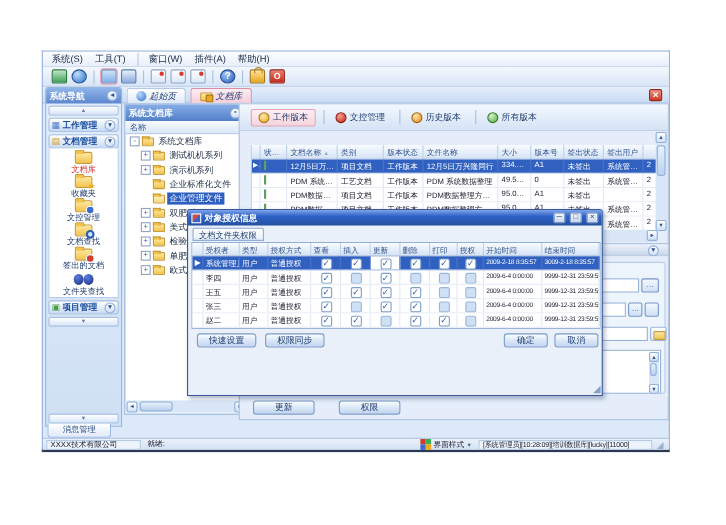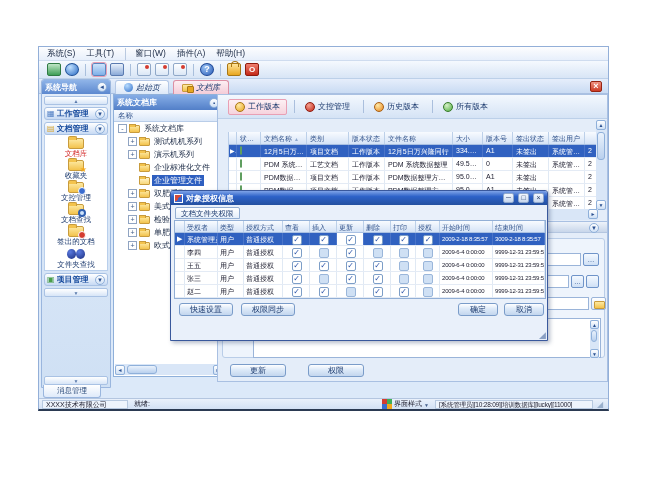--- a/index.html
+++ b/index.html
@@ -187,21 +187,21 @@
              white-space:nowrap; overflow:hidden; }
   #stcompany { width:86px; }
   #stready { border:none; background:transparent; }
   #strfill { flex:1; }
   #styleicon { width:10px; height:10px; margin-right:2px; }
   #stylewrap { display:flex; align-items:center; font-size:7px; color:#223; }
   #sesspanel { width:158px; font-size:6.5px; letter-spacing:-0.2px; margin-right:2px; }
   #grip { width:9px; height:9px; margin:0 2px; color:#9ab0cc; font-size:8px; line-height:9px; }
 
   
-  #dialog { position:absolute; left:170px; top:190px; width:378px; height:151px; z-index:40;
+  #dialog { position:absolute; left:170px; top:190px; width:378px; height:170px; z-index:40;
             background:#e9f0fa; border:1px solid #39589c; border-radius:3px 3px 0 0; box-shadow:2px 2px 4px rgba(40,60,100,.35); }
   #dtitle { height:14px; background:linear-gradient(#7fa4e8,#2d62c8 40%,#24509f); border-radius:2px 2px 0 0;
             display:flex; align-items:center; padding:0 3px; gap:3px; }
   #dicon { width:9px; height:9px; background:linear-gradient(135deg,#d44b3a 50%,#3a64c8 50%); border:1px solid #fff; flex:none; }
   #dtitletxt { flex:1; color:#fff; font-size:8px; font-weight:bold; }
   .dbtn { width:11px; height:10px; background:linear-gradient(#f4f8fe,#c6d6ee); border:1px solid #8fa8cc;
           border-radius:2px; font-size:7px; line-height:8px; text-align:center; color:#2a4068; margin-left:1px; }
   #dtabstrip { position:absolute; left:4px; top:16px; height:12px; display:flex; }
   #dtab { font-size:7.5px; color:#1c3a6e; padding:1px 5px; background:linear-gradient(#ffffff,#e4eefa);
           border:1px solid #93aed2; border-radius:2px 2px 0 0; }

